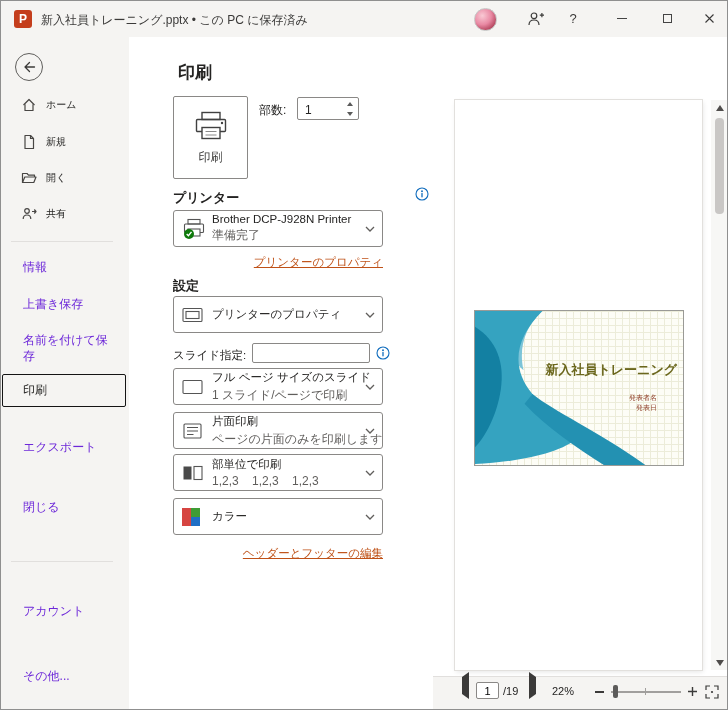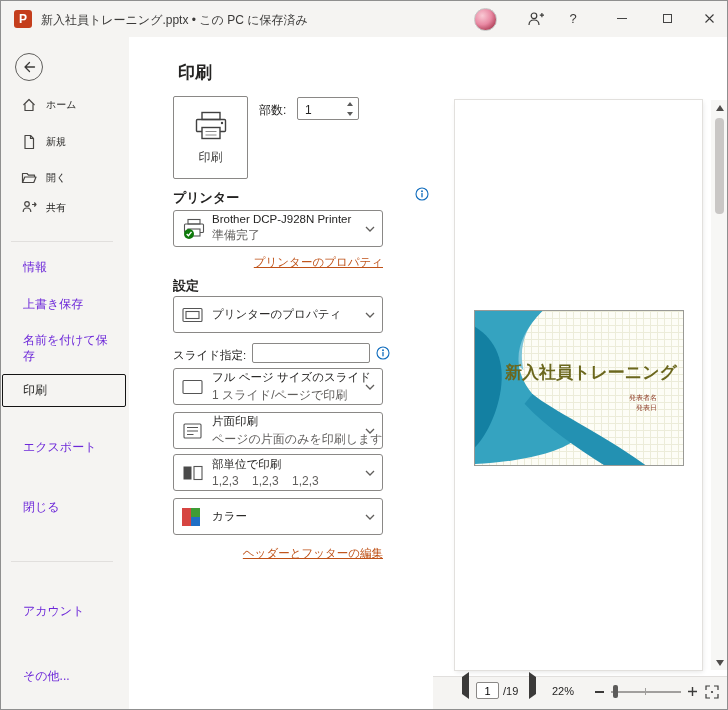--- a/index.html
+++ b/index.html
@@ -67,21 +67,21 @@
     text-decoration:underline;cursor:pointer;white-space:nowrap;}
 
   
   .preview-page{position:absolute;left:454px;top:99px;width:247px;height:570px;background:#fff;
     box-shadow:0 0 0 1px #e2e0dd, 1px 2px 5px rgba(0,0,0,0.10);}
   .slide{position:absolute;left:473px;top:309px;width:210px;height:156px;border:1px solid #9a9a96;box-sizing:border-box;
     background-color:#fdfdf6;
     background-image:linear-gradient(#ececd9 1px, transparent 1px),linear-gradient(90deg,#ececd9 1px, transparent 1px);
     background-size:7px 7px;overflow:hidden;}
   .slide svg.waves{position:absolute;left:0;top:0;width:100%;height:100%;}
-  .slide-title{position:absolute;right:6px;top:50px;font-size:17px;font-weight:bold;color:#6b671d;white-space:nowrap;}
+  .slide-title{position:absolute;right:6px;top:50px;font-size:13px;font-weight:bold;color:#6b671d;white-space:nowrap;}
   .slide-sub{position:absolute;right:26px;top:82px;font-size:7px;color:#8c3b22;text-align:right;line-height:10px;white-space:nowrap;}
 
   
   .scrollbar{position:absolute;left:710px;top:99px;width:17px;height:570px;background:#f7f7f5;}
   .sb-arrow{position:absolute;left:0;width:17px;height:15px;display:flex;align-items:center;justify-content:center;cursor:pointer;}
   .sb-tri-up{width:0;height:0;border-left:4px solid transparent;border-right:4px solid transparent;border-bottom:6px solid #4f4d4b;}
   .sb-tri-down{width:0;height:0;border-left:4px solid transparent;border-right:4px solid transparent;border-top:6px solid #4f4d4b;}
   .sb-thumb{position:absolute;left:4px;top:18px;width:9px;height:96px;background:#c9c7c5;border-radius:4px;cursor:pointer;}
 
   
@@ -163,21 +163,21 @@
     <div class="side-item" style="top:126px;">
       <span class="ic">
         <svg width="16" height="16" viewBox="0 0 16 16" fill="none" stroke="#484644" stroke-width="1.2" stroke-linejoin="round">
           <path d="M1.5 12.5 V3.5 H6 L7.5 5.2 H13.5 V7"></path>
             <path d="M1.5 12.5 L3.8 7 H15 L12.8 12.5 Z"></path>
         </svg>
       </span>
       <span class="lbl">開く</span>
     </div>
 
-    <div class="side-item" style="top:148px;align-items:flex-end;">
+    <div class="side-item" style="top:162px;">
       <span class="ic">
         <svg width="16" height="16" viewBox="0 0 16 16" fill="none" stroke="#484644" stroke-width="1.2" stroke-linejoin="round">
           <circle cx="6" cy="5" r="2.3"></circle>
             <path d="M2.2 13 C2.2 10.5 3.8 9 6 9 C8.2 9 9.8 10.5 9.8 13"></path>
           <path d="M11 5.5 H15 M13.3 3.5 L15 5.5 L13.3 7.5"></path>
         </svg>
       </span>
       <span class="lbl">共有</span>
     </div>
 

